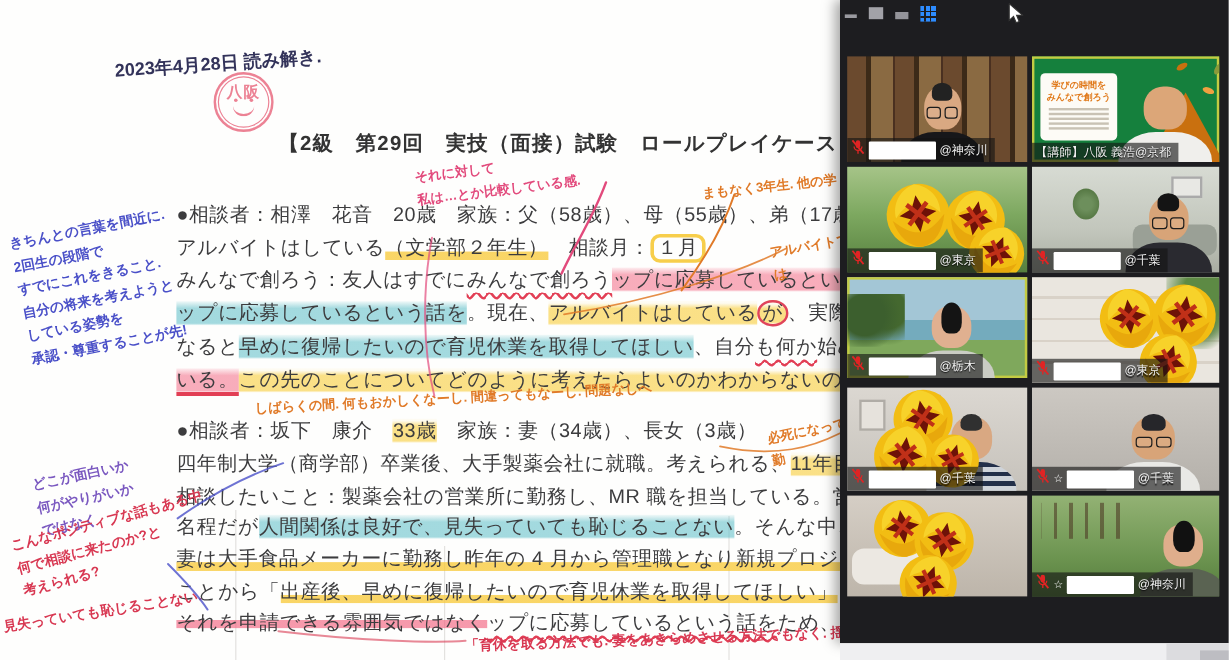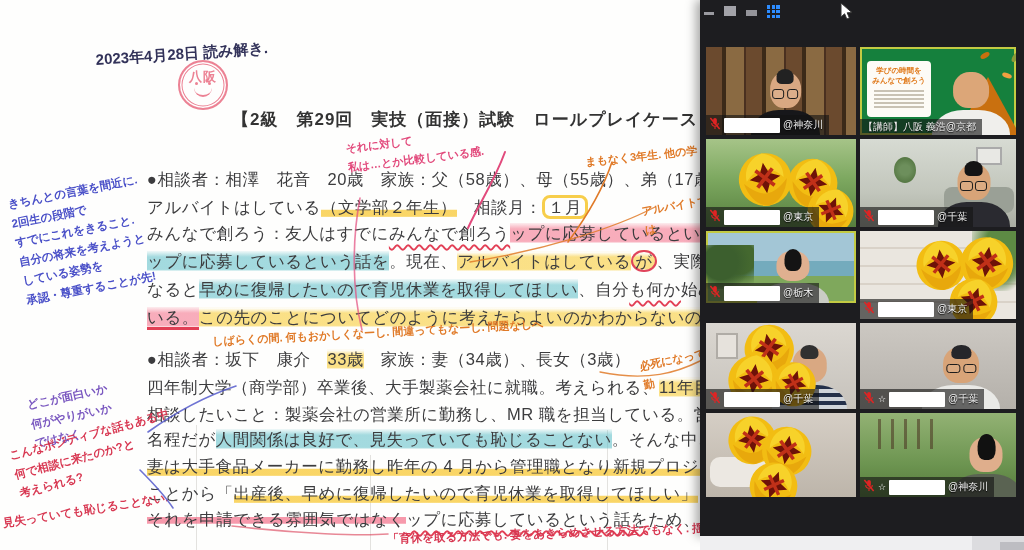--- a/index.html
+++ b/index.html
@@ -255,21 +255,21 @@
             <span><svg class="micoff" viewBox="0 0 12 14">
                 <rect x="4" y="1" width="4" height="7" rx="2" fill="#e02424"></rect>
                 <path d="M2.5 6.5a3.5 3.5 0 0 0 7 0" stroke="#e02424" stroke-width="1.2" fill="none"></path>
                 <line x1="6" y1="10.3" x2="6" y2="13" stroke="#e02424" stroke-width="1.2"></line>
                 <line x1="1" y1="1" x2="11" y2="13" stroke="#e02424" stroke-width="1.6"></line>
               </svg></span>
             <span class="redact"></span>
             <span class="ltext">@千葉</span>
           </div>
         </div>
-        <div class="tile active" style="left: 6px; top: 231px; width: 150px; height: 72px; background: linear-gradient(rgb(163, 198, 214) 0px, rgb(163, 198, 214) 42%, rgb(116, 171, 189) 42%, rgb(116, 171, 189) 62%, rgb(127, 168, 92) 62%, rgb(127, 168, 92) 100%);">
+        <div class="tile active" style="left: 6px; top: 231px; width: 150px; height: 84px; background: linear-gradient(rgb(163, 198, 214) 0px, rgb(163, 198, 214) 42%, rgb(116, 171, 189) 42%, rgb(116, 171, 189) 62%, rgb(127, 168, 92) 62%, rgb(127, 168, 92) 100%);">
           <div class="prop" style="left: 0px; top: 14px; width: 48px; height: 44px; background: radial-gradient(circle at 30% 40%, rgb(60, 95, 46) 40%, transparent 70%), radial-gradient(circle at 70% 30%, rgb(68, 104, 47) 35%, transparent 65%);"></div>
           <div class="person" style="left: 34%; width: 48%;">
             <div class="p-torso" style="background: rgb(202, 204, 196);"></div>
             <div class="p-head" style="background: rgb(224, 176, 144);">
               <div class="p-hair" style="background: rgb(20, 20, 20); height: 72%; border-radius: 50% 50% 38% 38%;"></div>
             </div>
           </div>
           <div class="label">
             <span><svg class="micoff" viewBox="0 0 12 14">
                 <rect x="4" y="1" width="4" height="7" rx="2" fill="#e02424"></rect>

